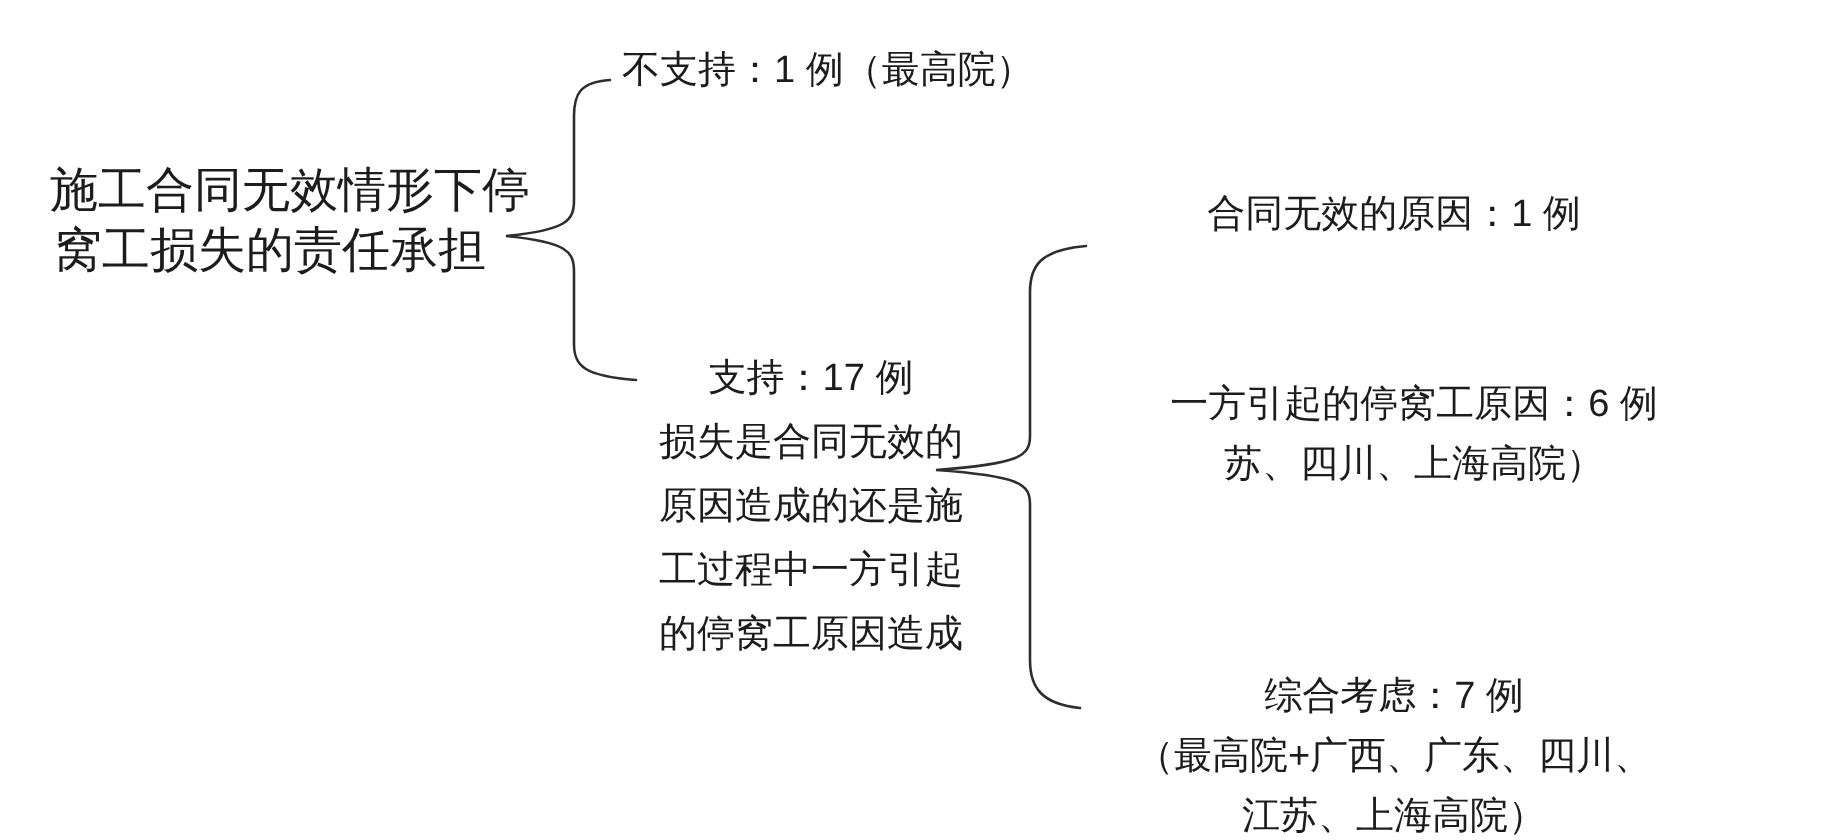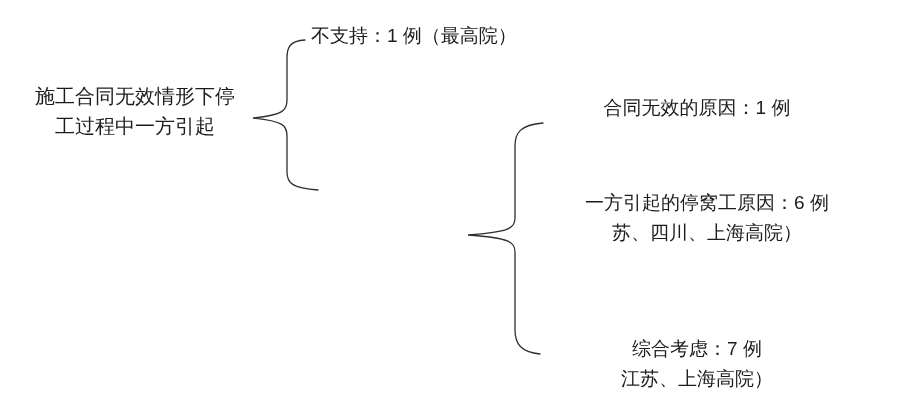--- a/index.html
+++ b/index.html
@@ -26,21 +26,21 @@
   .node {
     position: absolute;
     font-size: 19px;
     line-height: 30px;
     text-align: center;
     white-space: nowrap;
   }
   .node .line { white-space: nowrap; }
   .node-root {
     left: 25px; top: 81px; width: 220px;
-    font-size: 20px;
+    font-size: 24px;
   }
   .node-not-support {
     left: 311px; top: 9px;
     text-align: left;
     margin-top: 12px;
   }
   .node-support {
     left: 293px; top: 174px; width: 225px;
     line-height: 32px;
   }
@@ -59,35 +59,43 @@
 
 <div class="stage">
 
   <svg class="brace-layer" viewBox="0 0 916 420" aria-hidden="true">
     <path d="M305,40 C290,41 287,47 287,58 L287,100 C287,110 284,115 253,118 C284,121 287,126 287,136 L287,172 C287,183 292,188 318,190"></path>
     <path d="M543,123 C520,125 515,133 515,146 L515,218 C515,228 510,232 468,235 C510,238 515,242 515,252 L515,330 C515,344 521,352 540,354"></path>
   </svg>
 
   <div class="node node-root">
     <div class="line">施工合同无效情形下停</div>
-    <div class="line">工过程中一方引起</div>
+    <div class="line">窝工损失的责任承担</div>
   </div>
 
   <div class="node node-not-support">
     <div class="line">不支持：1 例（最高院）</div>
   </div>
 
+  <div class="node node-support">
+    <div class="line">支持：17 例</div>
+    <div class="line">损失是合同无效的</div>
+    <div class="line">原因造成的还是施</div>
+    <div class="line">工过程中一方引起</div>
+    <div class="line">的停窝工原因造成</div>
+  </div>
 
   <div class="node node-cause-invalid">
     <div class="line">合同无效的原因：1 例</div>
   </div>
 
   <div class="node node-one-party">
     <div class="line">一方引起的停窝工原因：6 例</div>
     <div class="line">苏、四川、上海高院）</div>
   </div>
 
   <div class="node node-comprehensive">
     <div class="line">综合考虑：7 例</div>
+    <div class="line">（最高院+广西、广东、四川、</div>
     <div class="line">江苏、上海高院）</div>
   </div>
 
 </div>
 
 </body></html>

